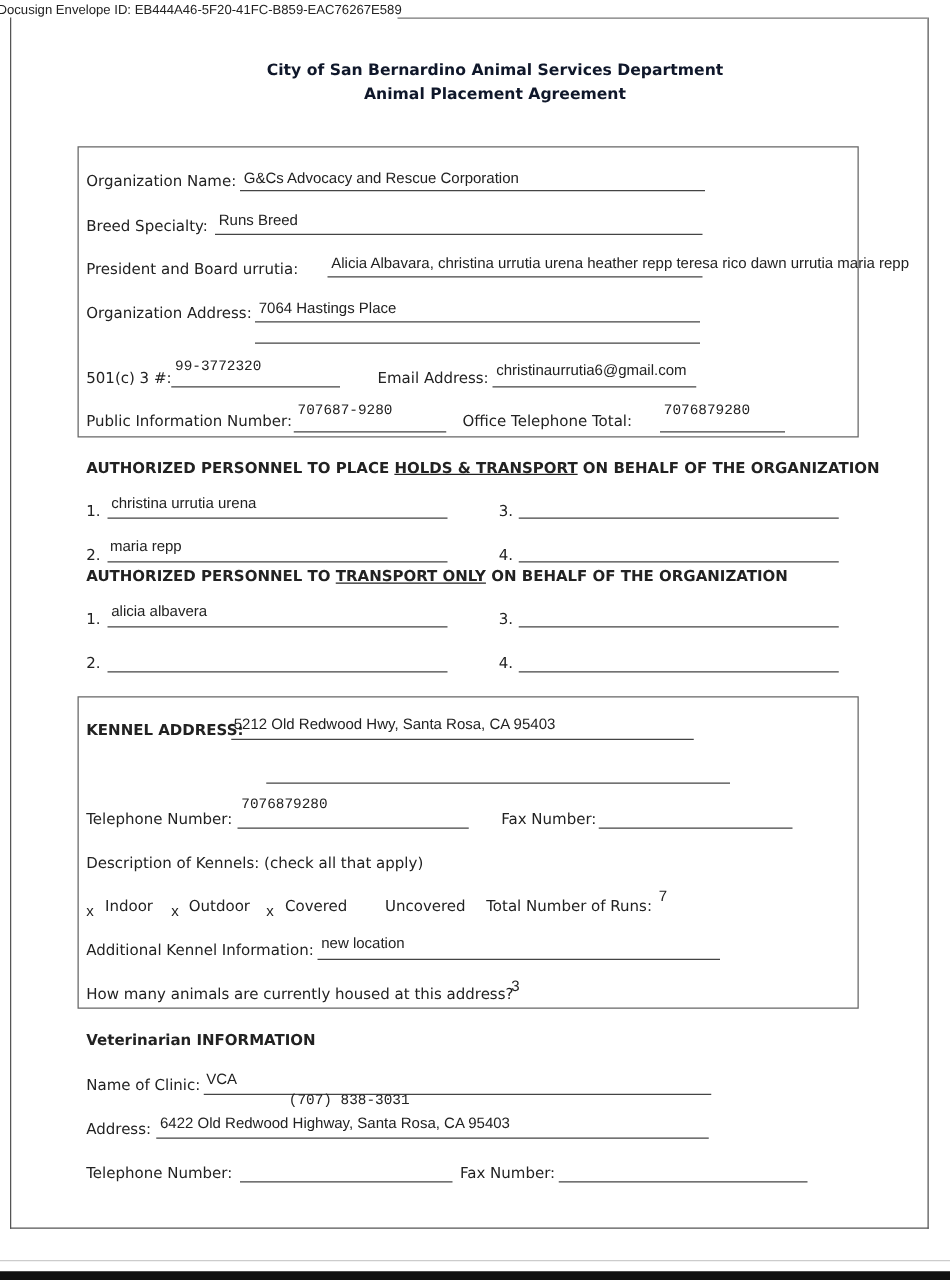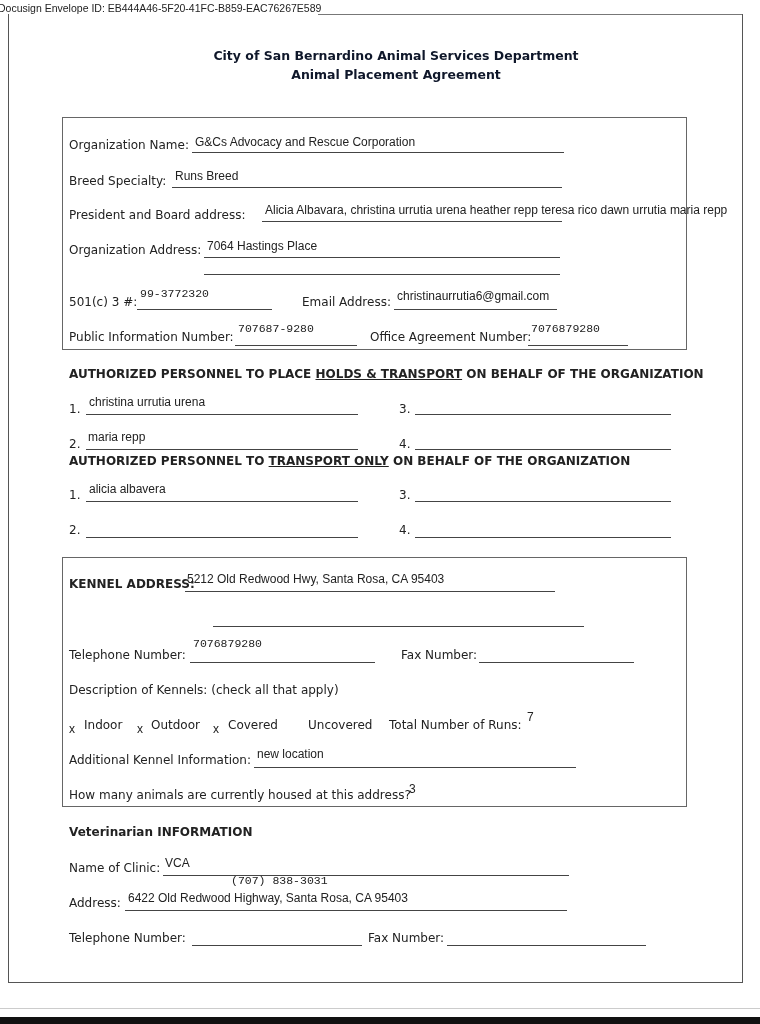--- a/index.html
+++ b/index.html
@@ -31,42 +31,42 @@
 <div class="box" style="left:62px; top:117px; width:623px; height:231px;"></div>
 
 <div class="lbl" style="left:69px; top:138px;">Organization Name:</div>
 <div class="val" style="left:195px; top:135px;">G&amp;Cs Advocacy and Rescue Corporation</div>
 <div class="line" style="left:192px; top:152px; width:372px;"></div>
 
 <div class="lbl" style="left:69px; top:174px;">Breed Specialty:</div>
 <div class="val" style="left:175px; top:169px;">Runs Breed</div>
 <div class="line" style="left:172px; top:187px; width:390px;"></div>
 
-<div class="lbl" style="left:69px; top:208px;">President and Board address:</div>
+<div class="lbl" style="left:69px; top:208px;">President and Board urrutia:</div>
 <div class="val" style="left:265px; top:203px;">Alicia Albavara, christina urrutia urena heather repp teresa rico dawn urrutia maria repp</div>
 <div class="line" style="left:262px; top:221px; width:300px;"></div>
 
 <div class="lbl" style="left:69px; top:243px;">Organization Address:</div>
 <div class="val" style="left:207px; top:239px;">7064 Hastings Place</div>
 <div class="line" style="left:204px; top:257px; width:356px;"></div>
 <div class="line" style="left:204px; top:274px; width:356px;"></div>
 
 <div class="lbl" style="left:69px; top:295px;">501(c) 3 #:</div>
 <div class="valm" style="left:140px; top:287px;">99-3772320</div>
 <div class="line" style="left:137px; top:309px; width:135px;"></div>
 
 <div class="lbl" style="left:302px; top:295px;">Email Address:</div>
 <div class="val" style="left:397px; top:289px;">christinaurrutia6@gmail.com</div>
 <div class="line" style="left:394px; top:309px; width:163px;"></div>
 
 <div class="lbl" style="left:69px; top:330px;">Public Information Number:</div>
 <div class="valm" style="left:238px; top:322px;">707687-9280</div>
 <div class="line" style="left:235px; top:345px; width:122px;"></div>
 
-<div class="lbl" style="left:370px; top:330px;">Office Agreement Number:</div>
+<div class="lbl" style="left:370px; top:330px;">Office Telephone Total:</div>
 <div class="valm" style="left:531px; top:322px;">7076879280</div>
 <div class="line" style="left:528px; top:345px; width:100px;"></div>
 
 <div class="lblb" style="left:69px; top:367px;"><span>AUTHORIZED PERSONNEL TO PLACE </span><span class="u">HOLDS &amp; TRANSPORT</span><span> ON BEHALF OF THE ORGANIZATION</span></div>
 
 <div class="lbl" style="left:69px; top:402px;">1.</div>
 <div class="val" style="left:89px; top:395px;">christina urrutia urena</div>
 <div class="line" style="left:86px; top:414px; width:272px;"></div>
 
 <div class="lbl" style="left:399px; top:402px;">3.</div>

